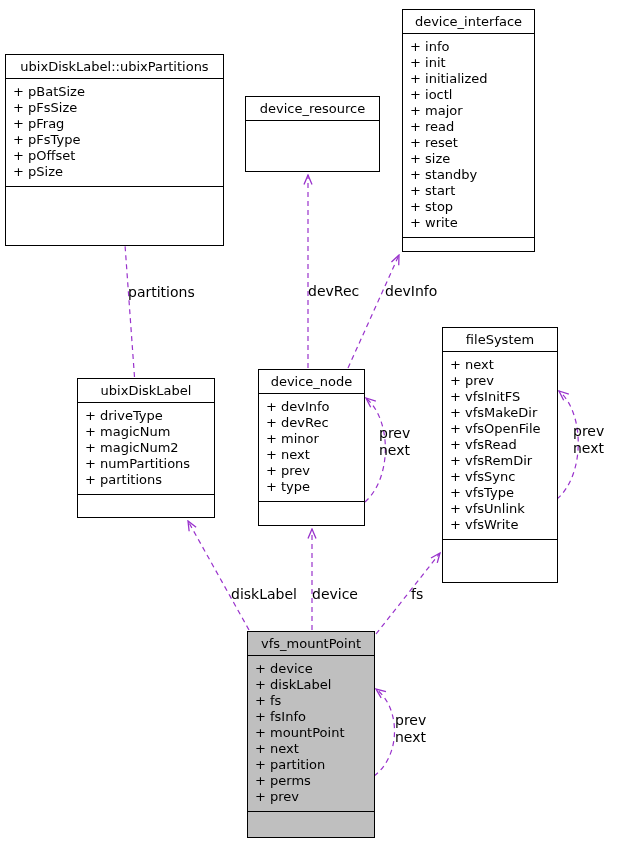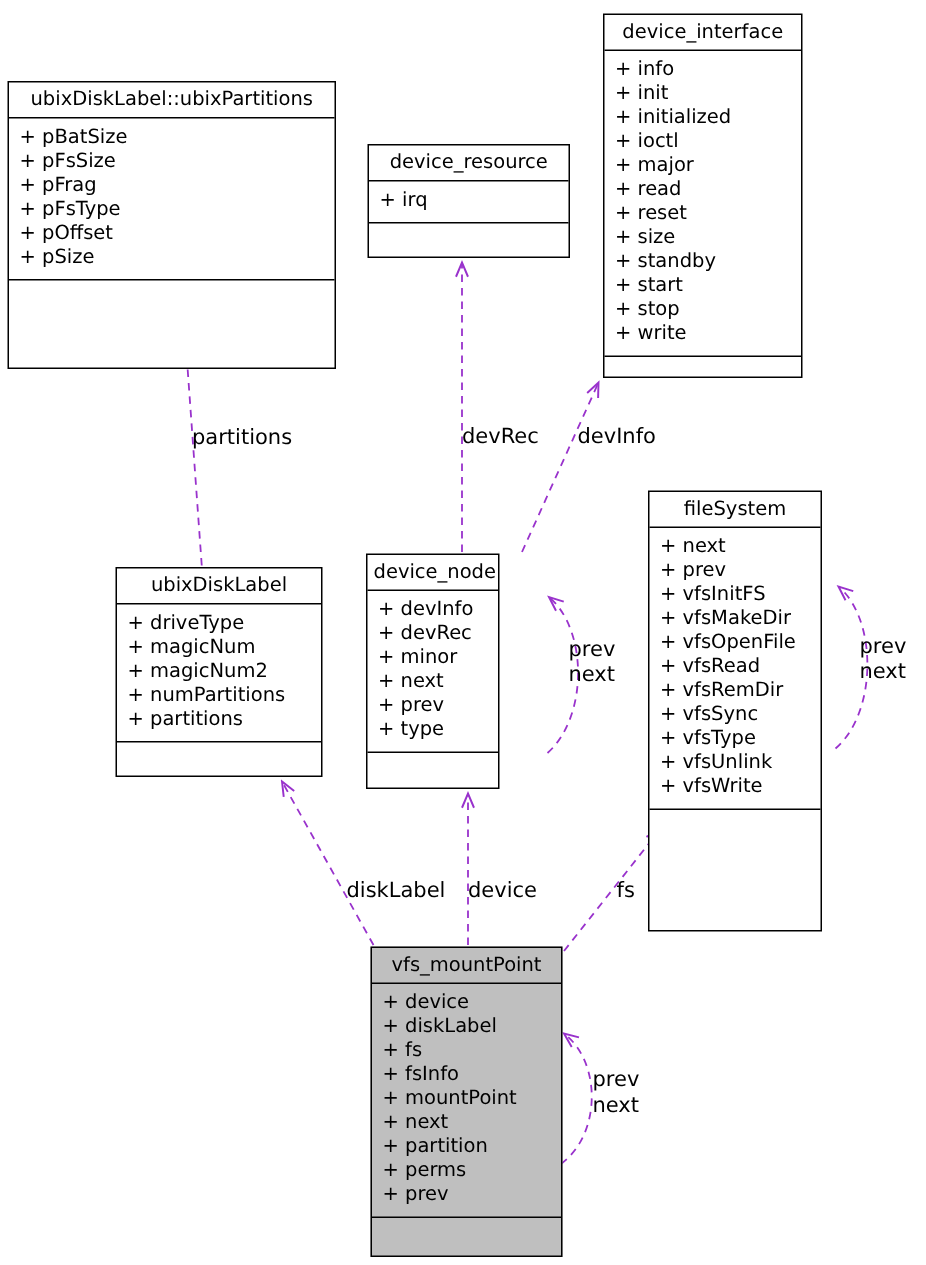--- a/index.html
+++ b/index.html
@@ -98,23 +98,20 @@
         <div class="field">+ pFrag</div>
         <div class="field">+ pFsType</div>
         <div class="field">+ pOffset</div>
         <div class="field">+ pSize</div>
       </div>
     <div class="uml-footer"></div>
   </div>
 
   <div class="uml-box" style="left:245px;top:96px;width:135px;height:76px">
     <div class="uml-title">device_resource</div>
-    <div class="uml-fields">
-        <div class="field">+ irq</div>
-      </div>
     <div class="uml-footer"></div>
   </div>
 
   <div class="uml-box" style="left:402px;top:9px;width:133px;height:243px">
     <div class="uml-title">device_interface</div>
     <div class="uml-fields">
         <div class="field">+ info</div>
         <div class="field">+ init</div>
         <div class="field">+ initialized</div>
         <div class="field">+ ioctl</div>
@@ -135,34 +132,34 @@
     <div class="uml-fields">
         <div class="field">+ driveType</div>
         <div class="field">+ magicNum</div>
         <div class="field">+ magicNum2</div>
         <div class="field">+ numPartitions</div>
         <div class="field">+ partitions</div>
       </div>
     <div class="uml-footer"></div>
   </div>
 
-  <div class="uml-box" style="left:244px;top:369px;width:89px;height:157px">
+  <div class="uml-box" style="left:258px;top:369px;width:107px;height:157px">
     <div class="uml-title">device_node</div>
     <div class="uml-fields">
         <div class="field">+ devInfo</div>
         <div class="field">+ devRec</div>
         <div class="field">+ minor</div>
         <div class="field">+ next</div>
         <div class="field">+ prev</div>
         <div class="field">+ type</div>
       </div>
     <div class="uml-footer"></div>
   </div>
 
-  <div class="uml-box" style="left:432px;top:327px;width:116px;height:294px">
+  <div class="uml-box" style="left:442px;top:327px;width:116px;height:256px">
     <div class="uml-title">fileSystem</div>
     <div class="uml-fields">
         <div class="field">+ next</div>
         <div class="field">+ prev</div>
         <div class="field">+ vfsInitFS</div>
         <div class="field">+ vfsMakeDir</div>
         <div class="field">+ vfsOpenFile</div>
         <div class="field">+ vfsRead</div>
         <div class="field">+ vfsRemDir</div>
         <div class="field">+ vfsSync</div>

